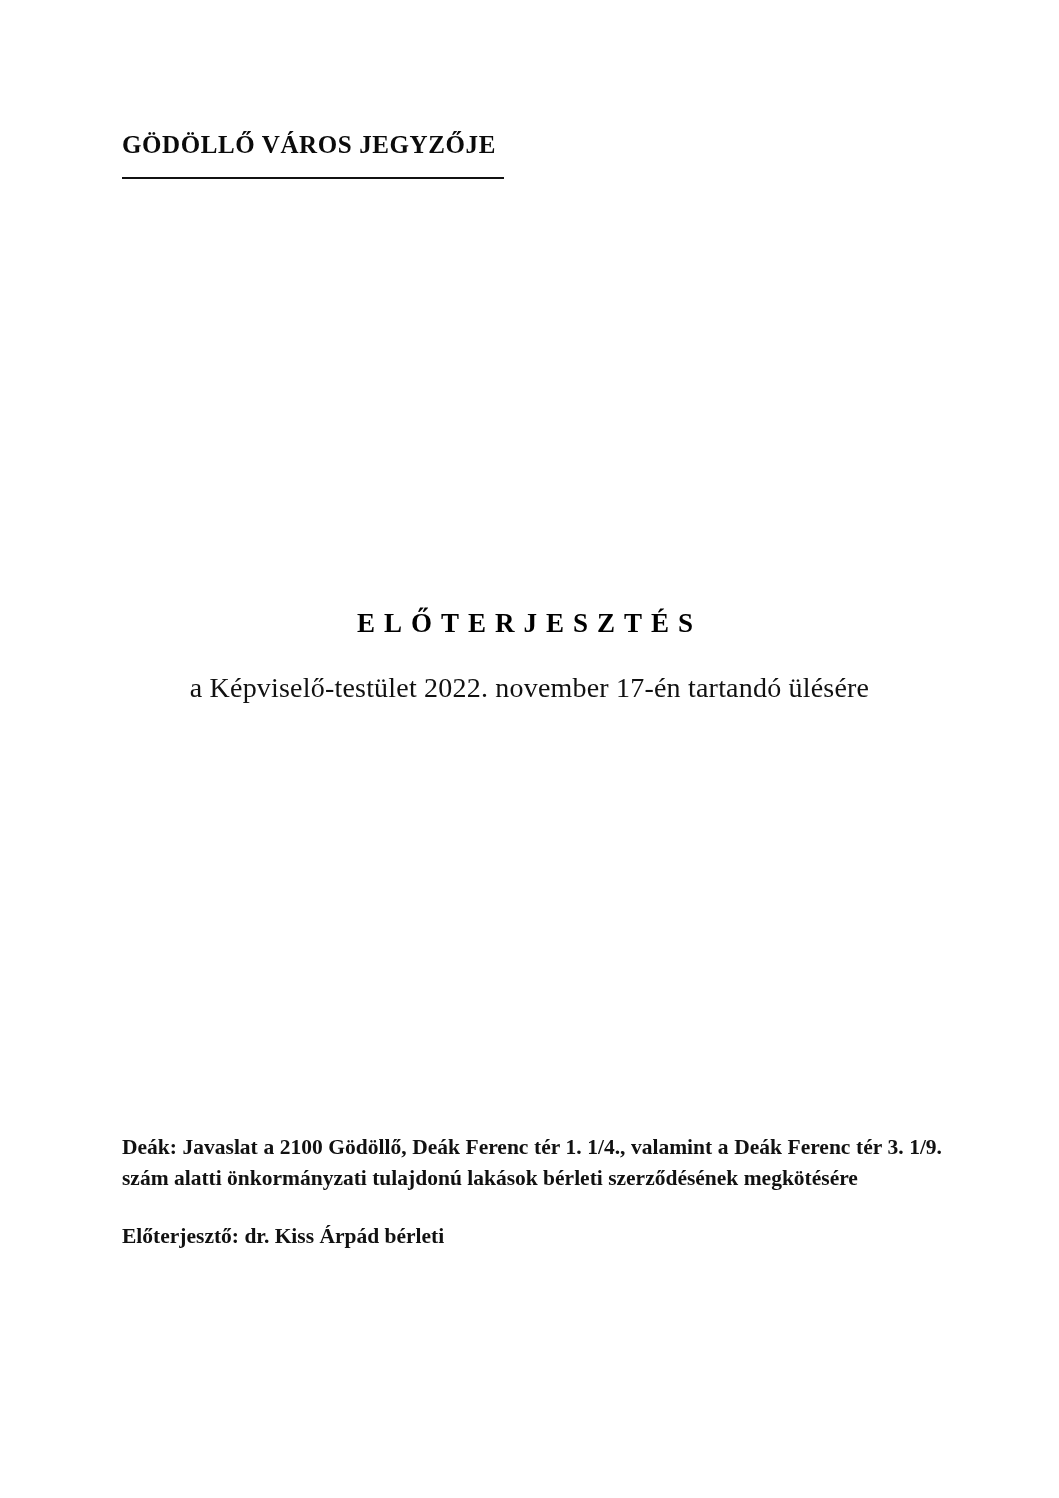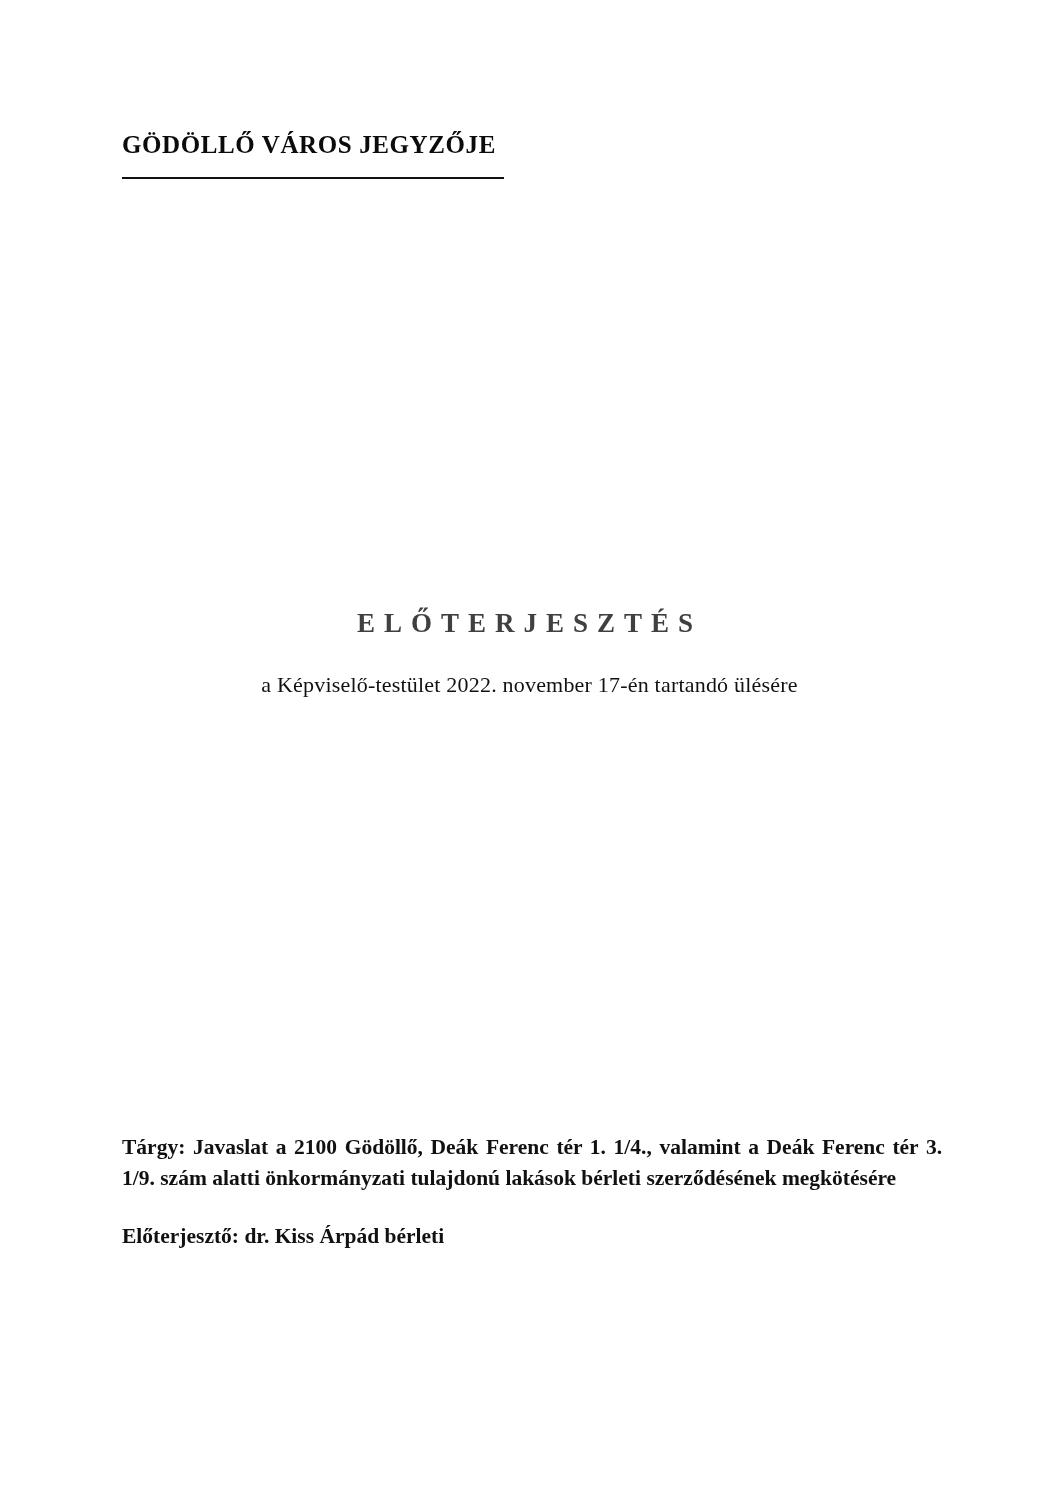--- a/index.html
+++ b/index.html
@@ -50,29 +50,29 @@
   
   .doc-title {
     position: absolute;
     left: 0;
     top: 608px;
     width: 1059px;
     text-align: center;
     font-size: 27px;
     font-weight: bold;
     letter-spacing: 9px;
-    color: #404040;
+    color: #000000;
   }
   .doc-subtitle {
     position: absolute;
     left: 0;
     top: 672px;
     width: 1059px;
     text-align: center;
-    font-size: 22px;
+    font-size: 28px;
     letter-spacing: 0.2px;
     color: #111111;
   }
 
   
   .meta-block {
     position: absolute;
     left: 122px;
     top: 1132px;
     width: 820px;
@@ -107,21 +107,21 @@
     <div class="header-rule"></div>
   </div>
 
   <div class="doc-title">ELŐTERJESZTÉS</div>
 
   <div class="doc-subtitle">a Képviselő-testület 2022. november 17-én tartandó ülésére</div>
 
   <div class="meta-block">
 
     <div class="meta-row subject-row">
-      <span class="meta-label">Tárgy:</span>
+      <span class="meta-label">Deák:</span>
       <span class="meta-value">Javaslat a 2100 Gödöllő, Deák Ferenc tér 1. 1/4., valamint a Deák Ferenc tér 3. 1/9. szám alatti önkormányzati tulajdonú lakások bérleti szerződésének megkötésére</span>
     </div>
 
     <div class="meta-row">
       <span class="meta-label">Előterjesztő:</span>
       <span class="meta-value">dr. Kiss Árpád bérleti</span>
     </div>
 
   </div>
 

